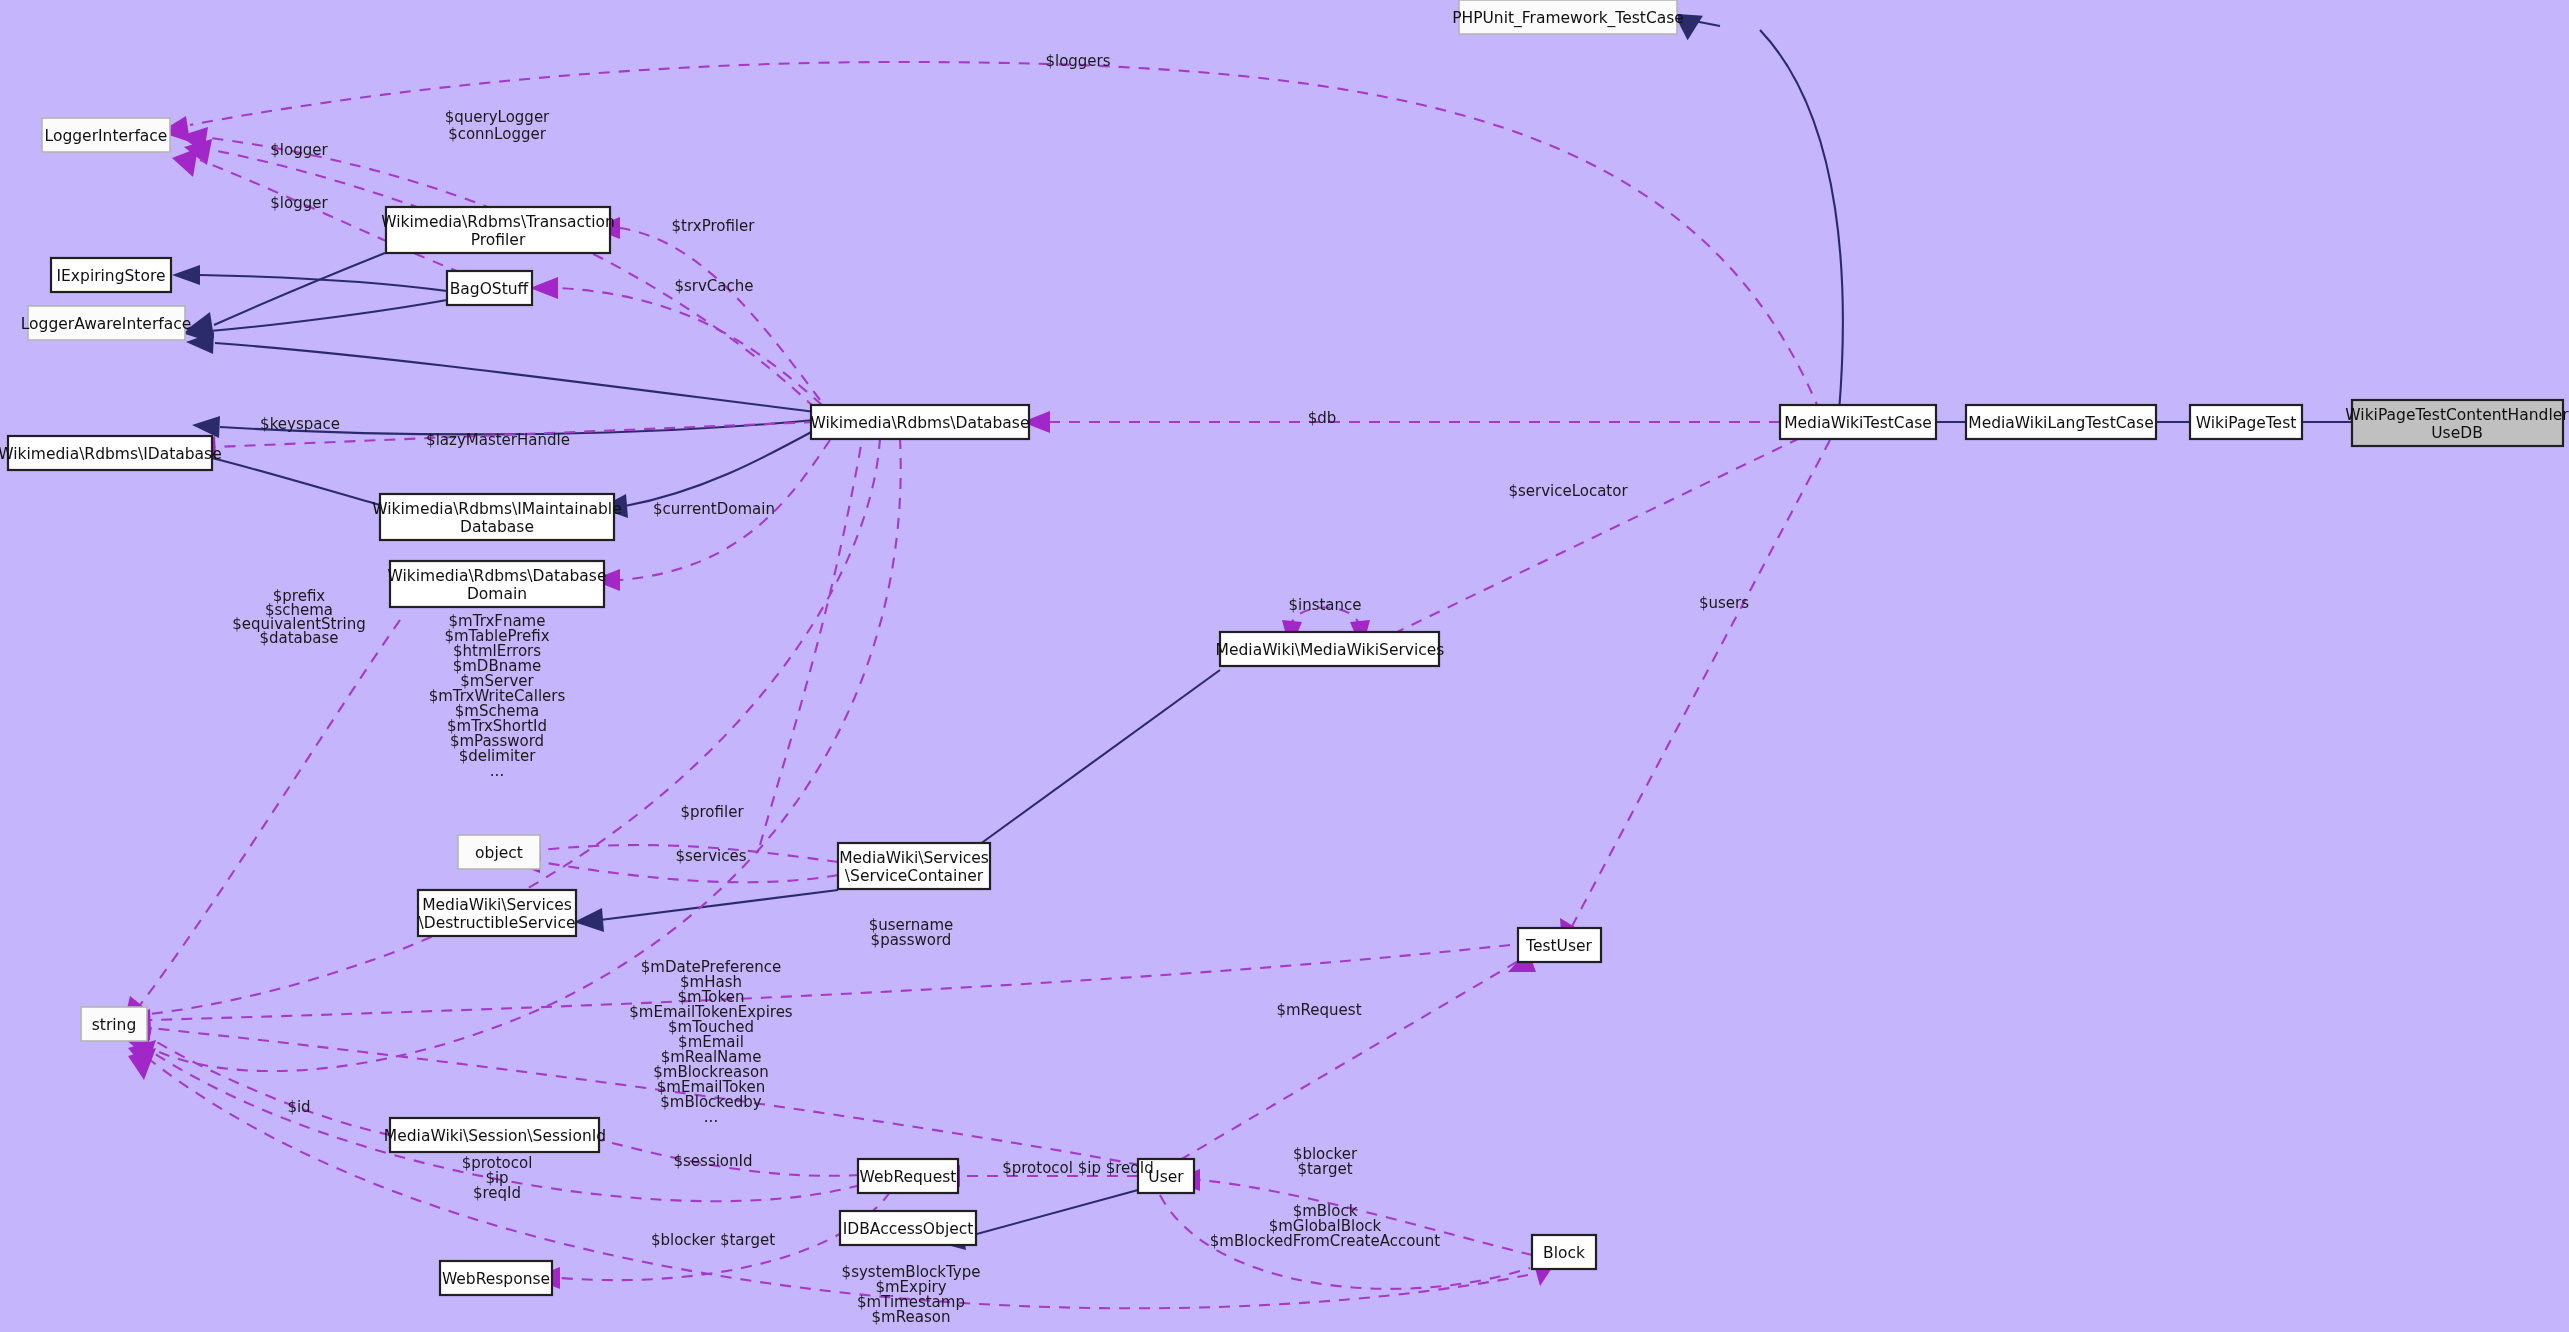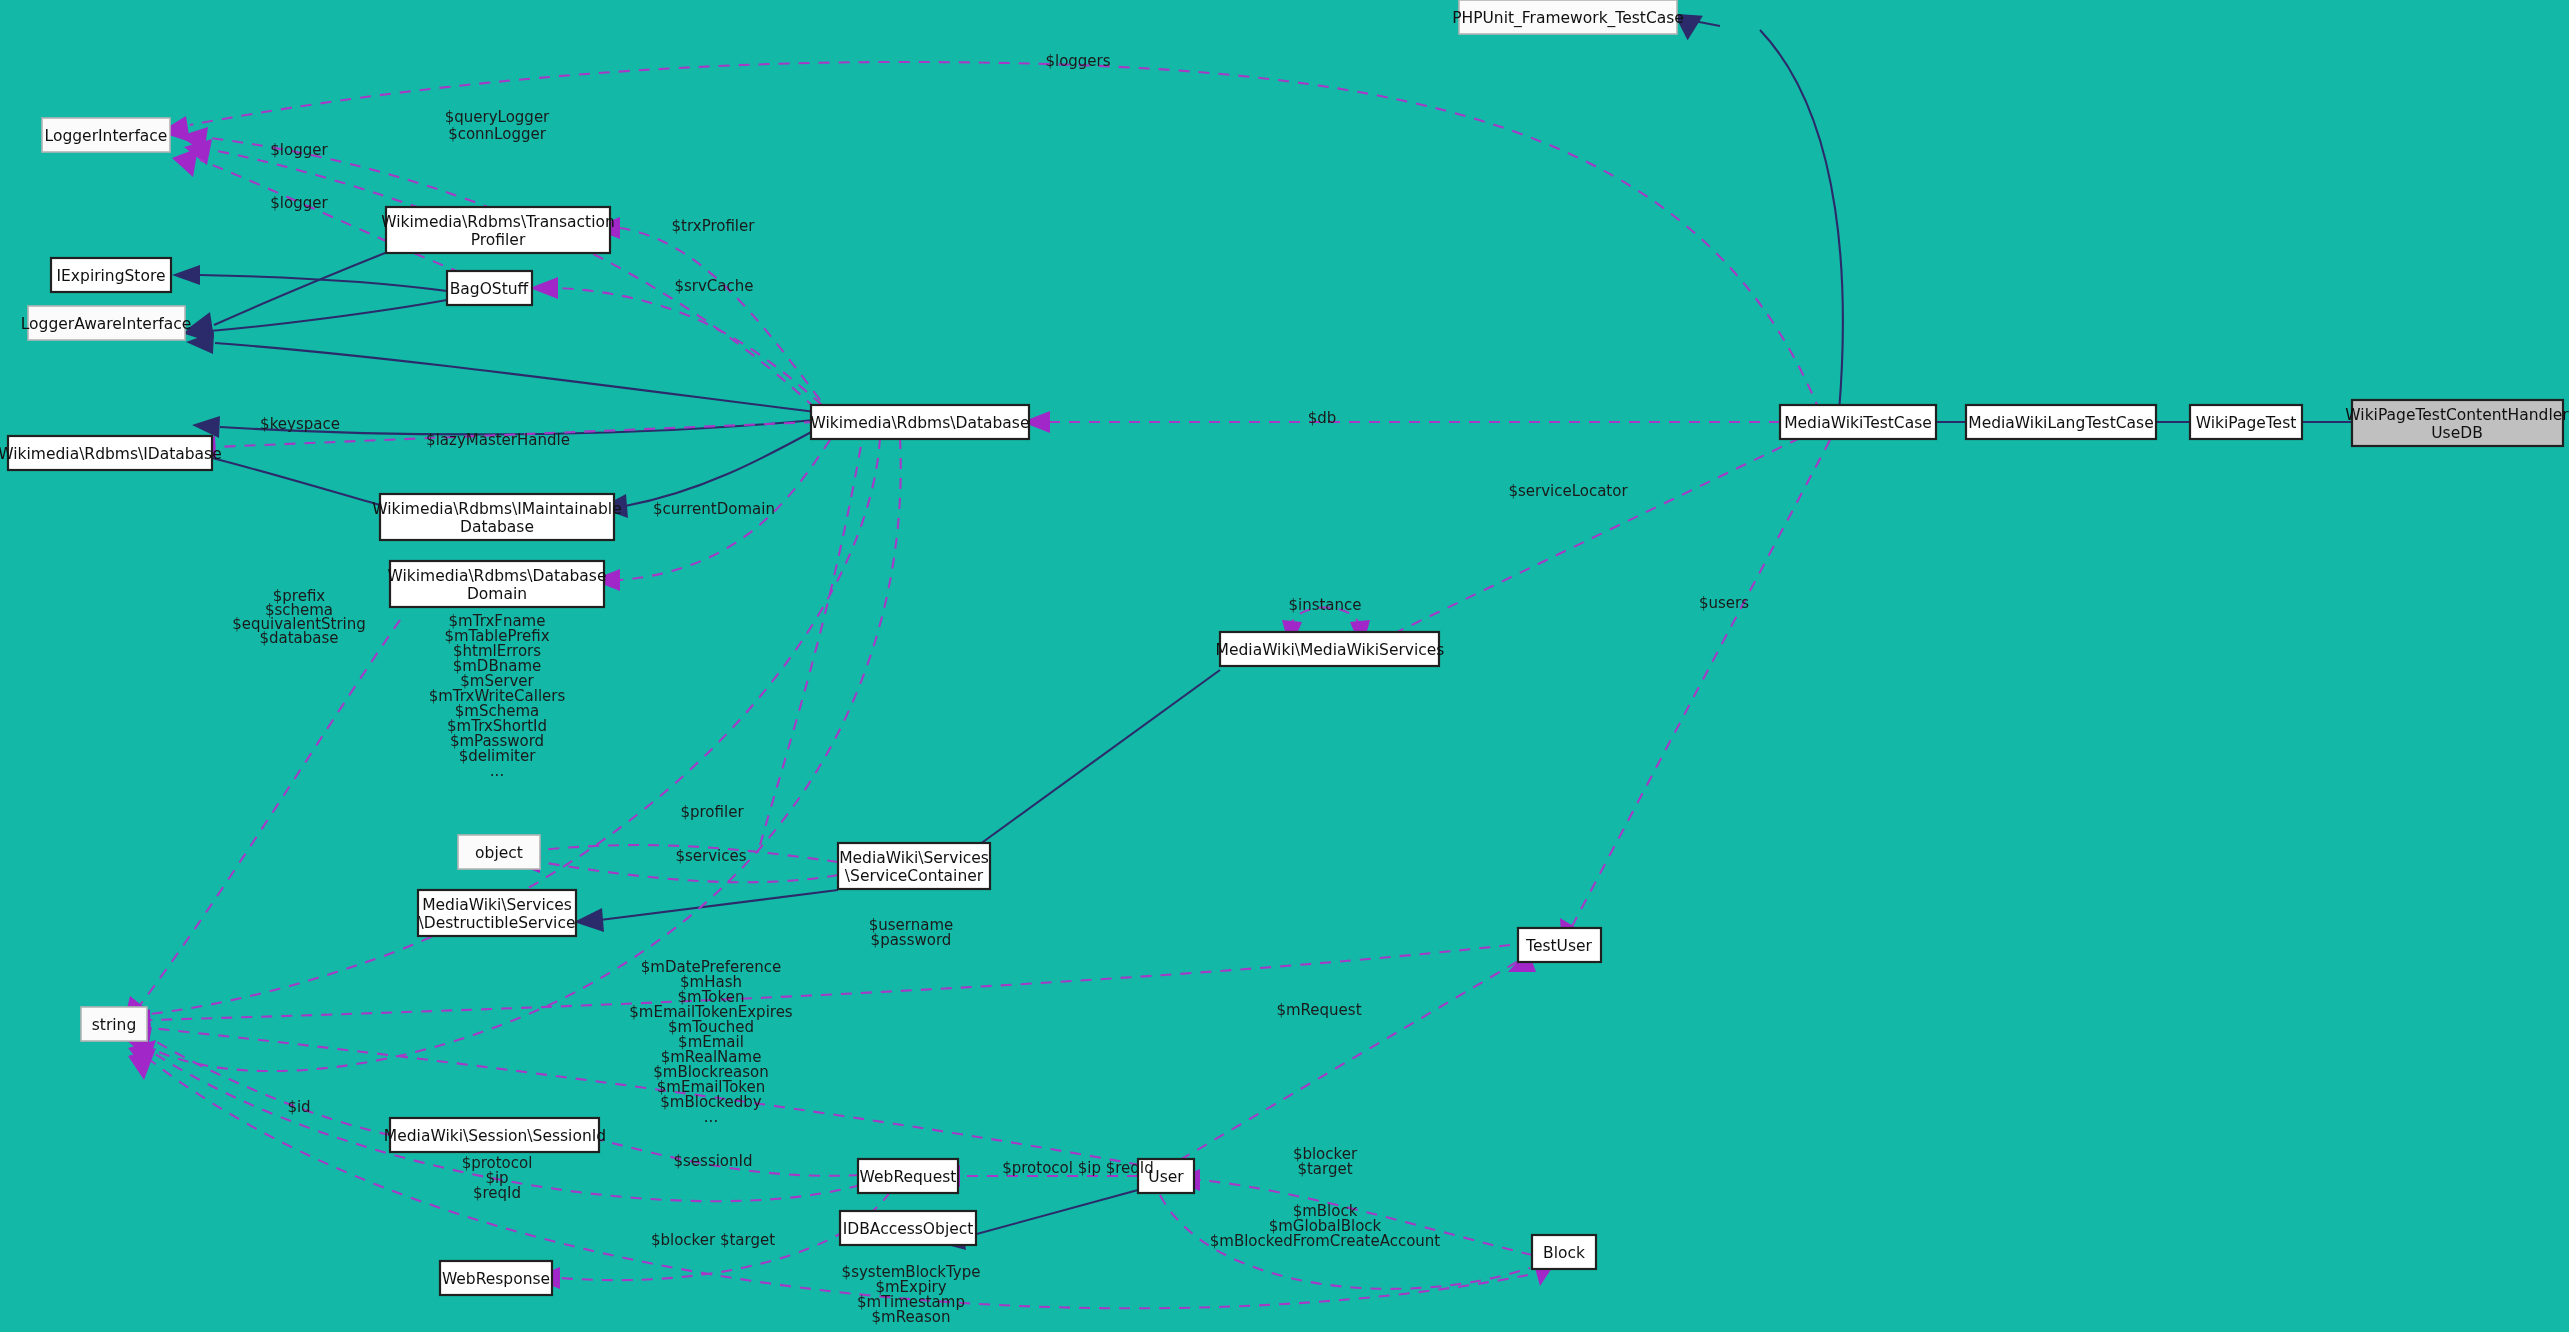--- a/index.html
+++ b/index.html
@@ -7,21 +7,21 @@
     padding: 0;
     background: #ffffff;
   }
   body {
     font-family: "DejaVu Sans", sans-serif;
   }
   #diagram-root {
     position: relative;
     width: 2569px;
     height: 1332px;
-    background: #14b8a6;
+    background: #c4b5fd;
     overflow: hidden;
   }
   svg#graph {
     position: absolute;
     left: 0;
     top: 0;
     width: 2569px;
     height: 1332px;
   }
   .node-rect {

